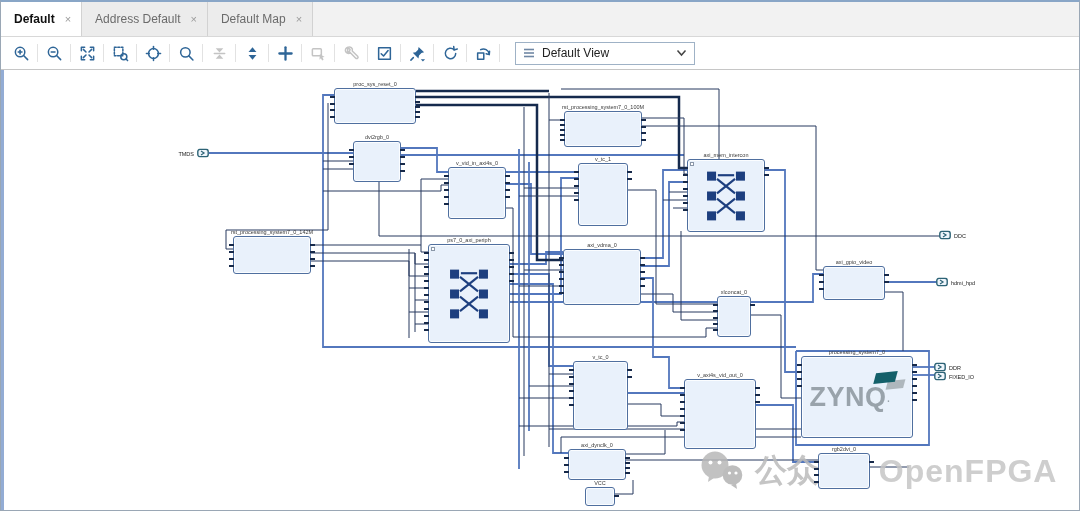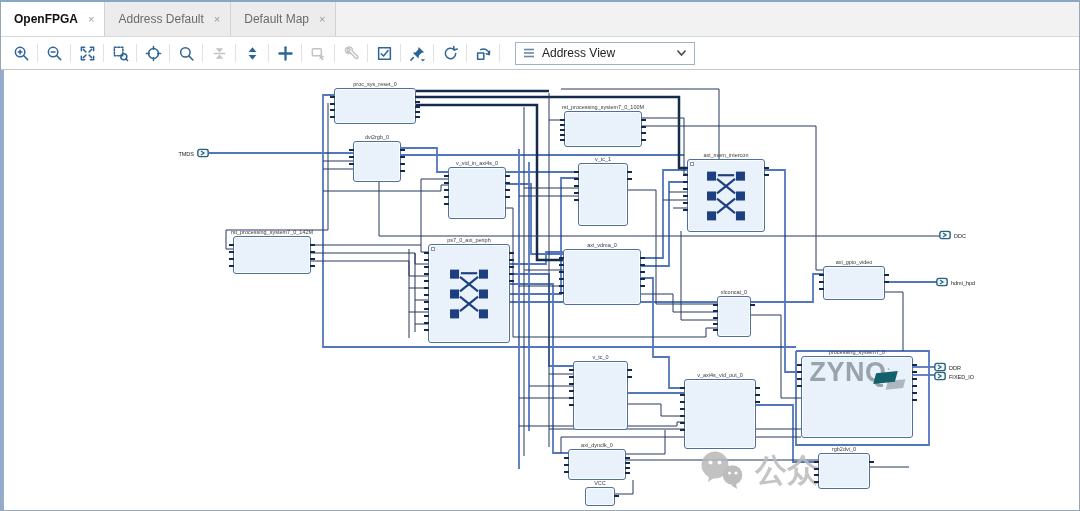--- a/index.html
+++ b/index.html
@@ -60,21 +60,21 @@
   .block .lbl{
     position:absolute; left:50%; transform:translateX(-50%); top:-8px;
     font-size:5.5px; color:#3a3a3a; white-space:nowrap;
   }
   .tick{ position:absolute; width:5px; height:2px; background:#16294a; }
   .tick.l{ left:-5px; } .tick.r{ right:-5px; }
   .marker{ position:absolute; left:2px; top:2px; width:4px; height:4px;
            border:1px solid #8a97a8; background:#fff; }
   .icx{ position:absolute; left:50%; top:50%; transform:translate(-50%,-50%); }
 
-  .zwrap{ position:absolute; inset:0; display:flex; 
+  .zwrap{ position:absolute; inset:0; display:flex; align-items:center;
           justify-content:center; padding-right:14px; }
   .ztext{ font-size:27px; font-weight:bold; color:#99a3ab; letter-spacing:.5px; }
   .zdot{ font-size:14px; color:#99a3ab; }
   .zl1{ position:absolute; right:16px; top:15px; width:21px; height:11px;
         background:#14606a; transform:skewX(-20deg) rotate(-6deg); }
   .zl2{ position:absolute; right:8px; top:23px; width:17px; height:9px;
         background:#aeb7bd; transform:skewX(-20deg) rotate(-6deg); }
 
   .xport{ position:absolute; display:flex; align-items:center; gap:3px;
           font-size:5.5px; color:#222; transform:translateY(-50%); white-space:nowrap; }
@@ -87,21 +87,21 @@
   .wm-div{ font-size:30px; color:#d2d2d2; }
   .wm-en{ font-size:32px; color:#c6c6c6; font-weight:bold; letter-spacing:1px; }
 </style>
 </head>
 <body>
 
 <div class="window">
 
   <div class="tabbar" id="tabbar">
       <div class="tab active">
-        <span class="tab-label">OpenFPGA</span>
+        <span class="tab-label">Default</span>
         <span class="tab-close">×</span>
       </div>
       <div class="tab">
         <span class="tab-label">Address Default</span>
         <span class="tab-close">×</span>
       </div>
       <div class="tab">
         <span class="tab-label">Default Map</span>
         <span class="tab-close">×</span>
       </div>
@@ -227,21 +227,21 @@
           <polyline points="15.4,6.6 15.1,10.2 11.8,9.2"></polyline>
         </svg>
       </button>
       <span class="tsep"></span>
       <div class="dd">
         <svg width="12" height="10" viewBox="0 0 12 10">
           <line x1="1" y1="1.5" x2="11" y2="1.5" stroke="#6f87a4" stroke-width="1.6"></line>
           <line x1="1" y1="5" x2="11" y2="5" stroke="#6f87a4" stroke-width="1.6"></line>
           <line x1="1" y1="8.5" x2="11" y2="8.5" stroke="#6f87a4" stroke-width="1.6"></line>
         </svg>
-        <span class="dd-label">Address View</span>
+        <span class="dd-label">Default View</span>
         <svg width="11" height="8" viewBox="0 0 11 8">
           <polyline points="1.5,1.5 5.5,6 9.5,1.5" fill="none" stroke="#444" stroke-width="1.5"></polyline>
         </svg>
       </div>
     </div>
 
   <div class="canvas" id="canvas">
     <svg class="wires" id="wires" width="1080" height="441" viewBox="0 69 1080 441">
         <polyline points="208,152 352,152" class="bus"></polyline>
         <polyline points="400,147 436,147 436,171 447,171" class="bus"></polyline>
@@ -323,20 +323,21 @@
         <path d="M10,26 l-1,6 6,-4 z" fill="#b8b8b8"></path>
         <circle cx="33.5" cy="25" r="9.8" fill="#b2b2b2"></circle>
         <path d="M37,33 l1,6 -6,-4 z" fill="#b2b2b2"></path>
         <circle cx="11.5" cy="12.5" r="2" fill="#ffffff"></circle>
         <circle cx="20.5" cy="12.5" r="2" fill="#ffffff"></circle>
         <circle cx="30.5" cy="23" r="1.6" fill="#ffffff"></circle>
         <circle cx="37" cy="23" r="1.6" fill="#ffffff"></circle>
       </svg>
       <span class="wm-cn">公众号</span>
       <span class="wm-div">|</span>
+      <span class="wm-en">OpenFPGA</span>
     </div>
   <div class="block" style="left: 333px; top: 18px; width: 82px; height: 36px;">
         <span class="lbl">proc_sys_reset_0</span>
         <span class="tick l" style="top: 7px;"></span>
         <span class="tick l" style="top: 13.6667px;"></span>
         <span class="tick l" style="top: 20.3333px;"></span>
         <span class="tick l" style="top: 27px;"></span>
         <span class="tick r" style="top: 7px;"></span>
         <span class="tick r" style="top: 12px;"></span>
         <span class="tick r" style="top: 17px;"></span>

